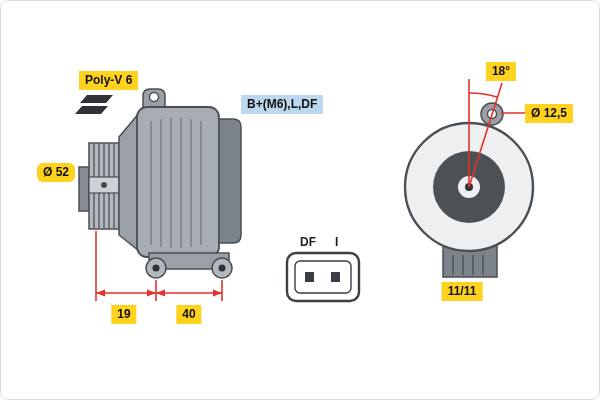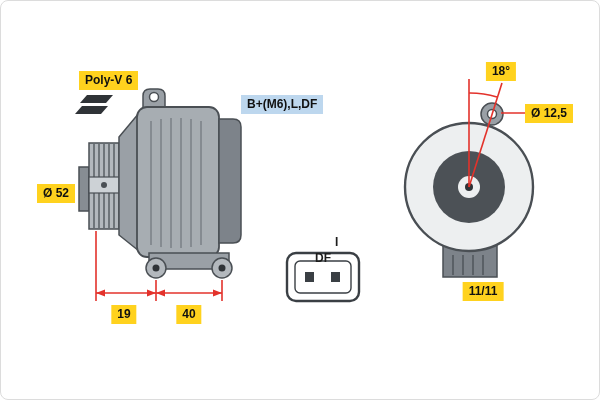--- a/index.html
+++ b/index.html
@@ -119,31 +119,31 @@
         <line class="red-stroke" x1="468" y1="186" x2="501" y2="82"></line>
         <path class="red-stroke" d="M468 92 A 94 94 0 0 1 496 96"></path>
       </g>
 
       <line class="red-stroke" x1="524" y1="112" x2="500" y2="112"></line>
     </g>
   </svg>
 
   <div class="lbl yellow" style="left:78px; top:70px;">Poly-V 6</div>
 
-  <div class="lbl yellow" style="left:36px; top:183px;">Ø 52</div>
+  <div class="lbl yellow" style="left:36px; top:162px;border-radius:6px;">Ø 52</div>
 
   <div class="lbl blue" style="left:196px; top:94px;margin-left:44px;">B+(M6),L,DF</div>
 
   <div class="lbl yellow center" style="left:123px; top:304px;text-align:center;">19</div>
 
   <div class="lbl yellow center" style="left:188px; top:304px;">40</div>
 
   <div class="lbl yellow center" style="left:500px; top:61px;">18°</div>
 
   <div class="lbl yellow" style="left:524px; top:103px;text-align:center;">Ø 12,5</div>
 
-  <div class="lbl yellow center" style="left:482px; top:281px;">11/11</div>
+  <div class="lbl yellow center" style="left:461px; top:281px;">11/11</div>
 
-  <div class="pin-label" style="left:299px; top:250px;margin-left:15px;">DF</div>
+  <div class="pin-label" style="left:299px; top:234px;">DF</div>
 
   <div class="pin-label" style="left:334px; top:234px;">I</div>
 
 </div>
 
 </body></html>

